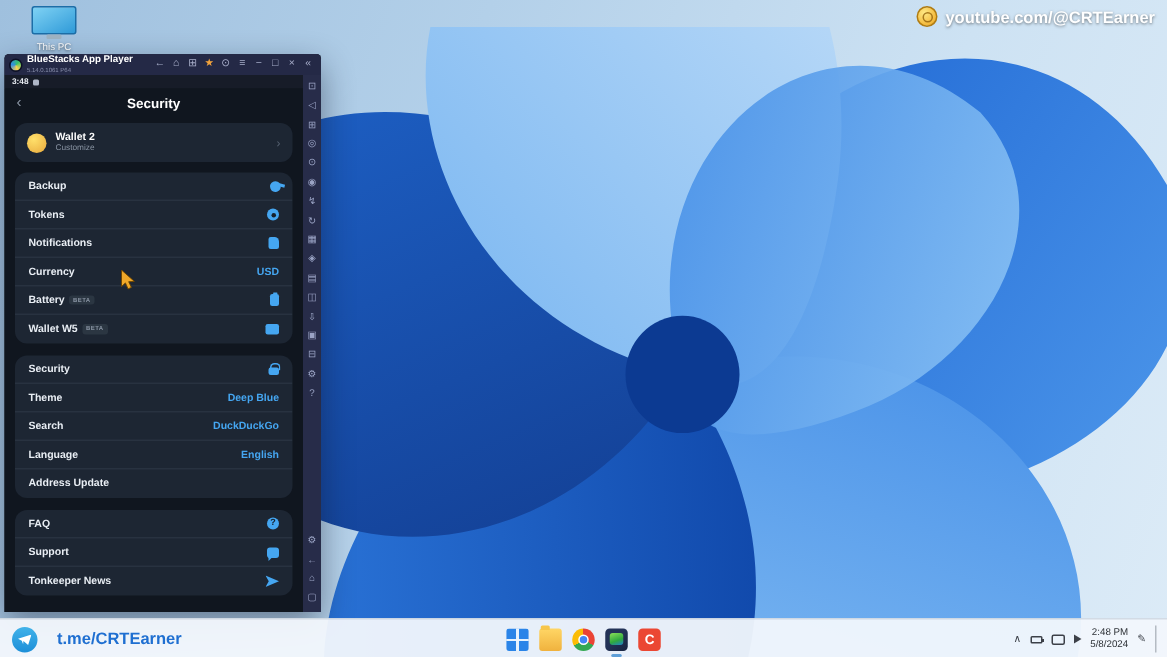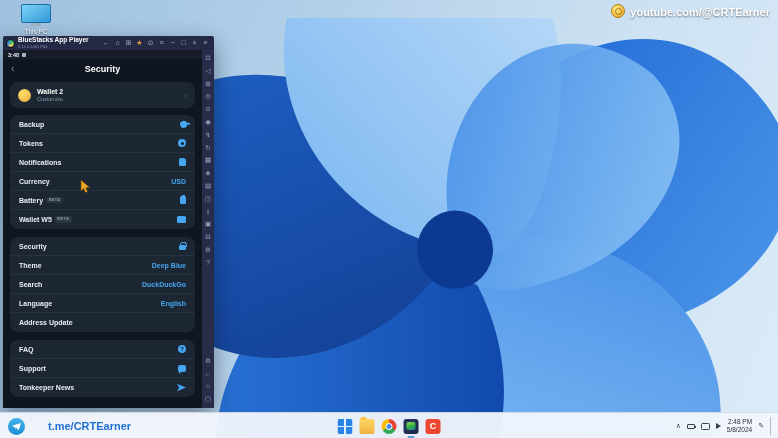--- a/index.html
+++ b/index.html
@@ -80,21 +80,21 @@
   .lock-icon::before{content:"";position:absolute;top:-3px;left:1px;width:5px;height:4px;border:1.2px solid #45a6f1;
     border-bottom:none;border-radius:3px 3px 0 0;}
   .chat-icon{width:8.5px;height:7px;border-radius:2px;}
   .chat-icon::after{content:"";position:absolute;bottom:-2px;left:1.5px;border:2px solid transparent;border-top-color:#45a6f1;border-left-color:#45a6f1;}
   .send-icon{width:9px;height:9px;border-radius:0;clip-path:polygon(0 8%,100% 50%,0 92%,24% 50%);}
   
   .cursor{position:absolute;left:80px;top:180px;z-index:7;}
   
   .taskbar{position:absolute;left:0;right:0;bottom:0;height:26px;z-index:10;
     background:rgba(242,247,252,.95);border-top:1px solid rgba(120,140,160,.25);}
-  .tg-banner{position:absolute;left:8px;top:0;height:26px;display:flex;align-items:center;gap:23px;}
+  .tg-banner{position:absolute;left:8px;top:0;height:26px;display:flex;align-items:center;gap:13px;}
   .tg-circle{width:17px;height:17px;border-radius:50%;flex:none;position:relative;
     background:linear-gradient(180deg,#41b2e9,#1d8fd8);}
   .tg-circle::after{content:"";position:absolute;left:4px;top:5.5px;width:9px;height:7px;background:#fff;
     clip-path:polygon(0 40%,100% 0,75% 100%,40% 62%,38% 92%,28% 60%);}
   .tg-text{font-size:11px;font-weight:bold;color:#1f6fd1;}
   .tb-apps{position:absolute;left:50%;top:0;height:26px;transform:translateX(-50%);display:flex;align-items:center;gap:7px;}
   .tbi{width:15px;height:15px;position:relative;flex:none;cursor:default;}
   .tbi .ind{position:absolute;left:4px;bottom:-4px;width:7px;height:2px;border-radius:1px;background:#5f9fd8;}
   .k-start{background:
     linear-gradient(to right,transparent 45%,rgba(240,248,255,.95) 45% 55%,transparent 55%),

